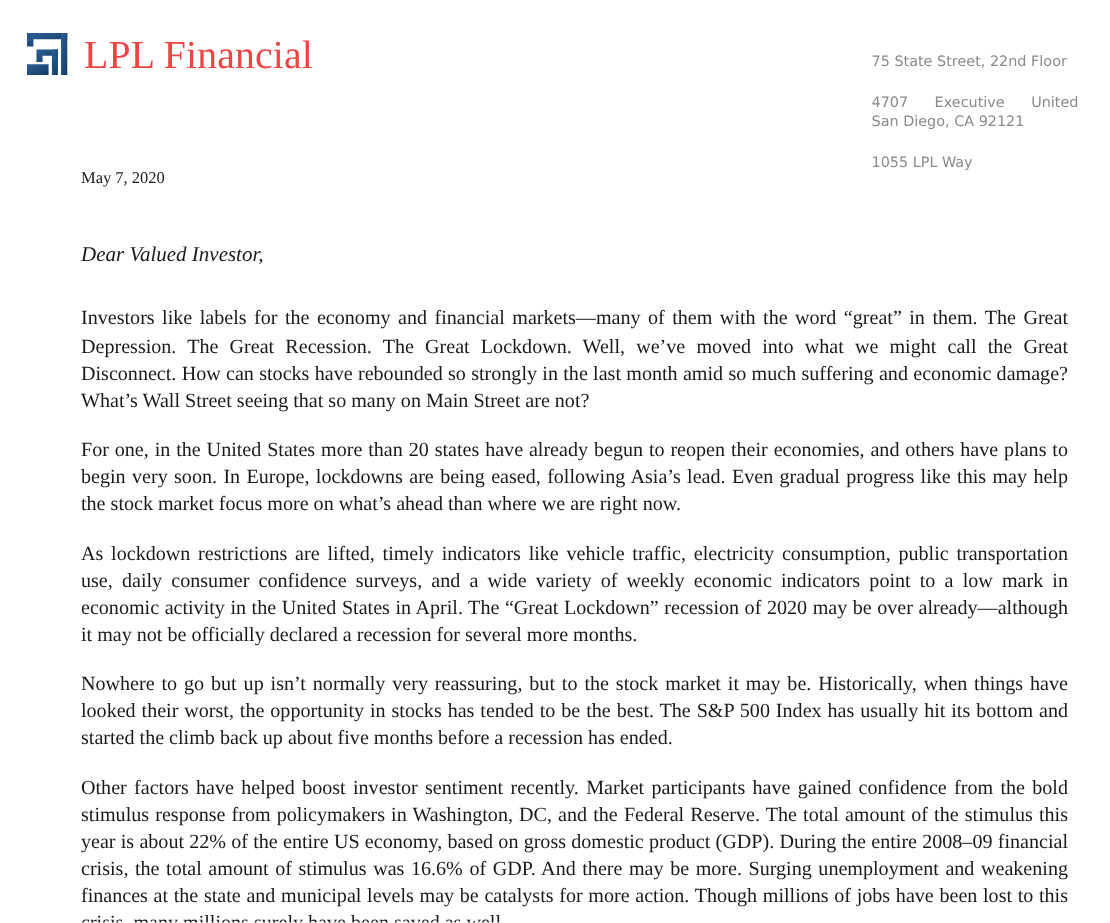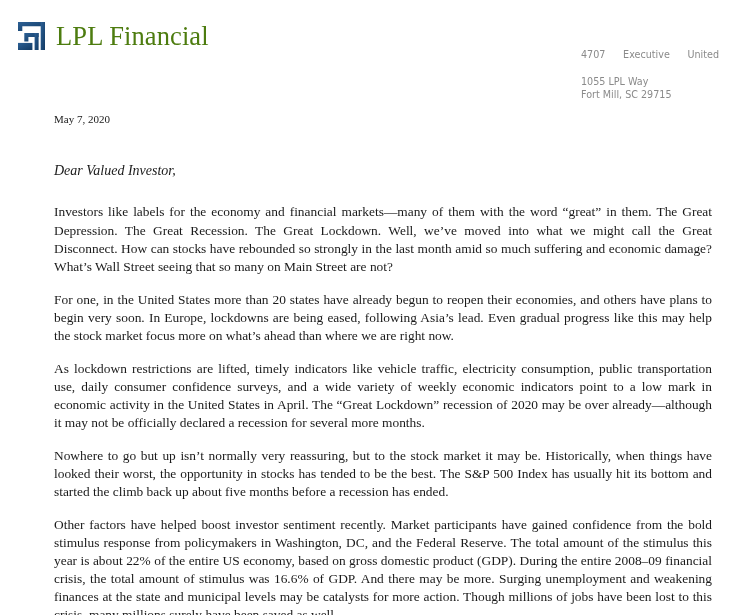--- a/index.html
+++ b/index.html
@@ -45,21 +45,21 @@
     width: 27px;
     height: 28px;
     display: block;
     flex: 0 0 auto;
   }
 
   .brand-name {
     font-family: "Liberation Serif", "DejaVu Serif", serif;
     font-size: 26.5px;
     line-height: 1;
-    color: #4d7c0f;
+    color: #ef4444;
     letter-spacing: 0.1px;
     white-space: nowrap;
   }
 
   
   .addresses {
     position: absolute;
     left: 581px;
     top: 15px;
     width: 138px;
@@ -138,33 +138,34 @@
         <path d="M6.3 11.0 H20.6 V15.1 H10.4 V19.4 H6.3 Z" fill="url(#lplgrad)"></path>
         <path d="M16.6 11.0 H20.6 V28 H16.6 Z" fill="url(#lplgrad)"></path>
         <path d="M0 20.9 H14.4 V28 H0 Z" fill="url(#lplgrad)"></path>
       </svg>
       <span class="brand-name">LPL Financial</span>
     </div>
 
     <div class="addresses">
 
       <div class="addr-block">
+        <span class="addr-line">75 State Street, 22nd Floor</span>
       </div>
 
       <div class="addr-block">
         <span class="addr-line justified">
           <span>4707</span>
           <span>Executive</span>
           <span>United</span>
         </span>
+        <span class="addr-line">San Diego, CA 92121</span>
       </div>
 
       <div class="addr-block">
         <span class="addr-line">1055 LPL Way</span>
-        <span class="addr-line">Fort Mill, SC 29715</span>
       </div>
 
     </div>
   </div>
 
   <div class="letter">
     <p class="date">May 7, 2020</p>
     <p class="salutation">Dear Valued Investor,</p>
     <p class="para">Investors like labels for the economy and financial markets—many of them with the word “great” in them. The Great Depression. The Great Recession. The Great Lockdown. Well, we’ve moved into what we might call the Great Disconnect. How can stocks have rebounded so strongly in the last month amid so much suffering and economic damage? What’s Wall Street seeing that so many on Main Street are not?</p>
     <p class="para">For one, in the United States more than 20 states have already begun to reopen their economies, and others have plans to begin very soon. In Europe, lockdowns are being eased, following Asia’s lead. Even gradual progress like this may help the stock market focus more on what’s ahead than where we are right now.</p>

